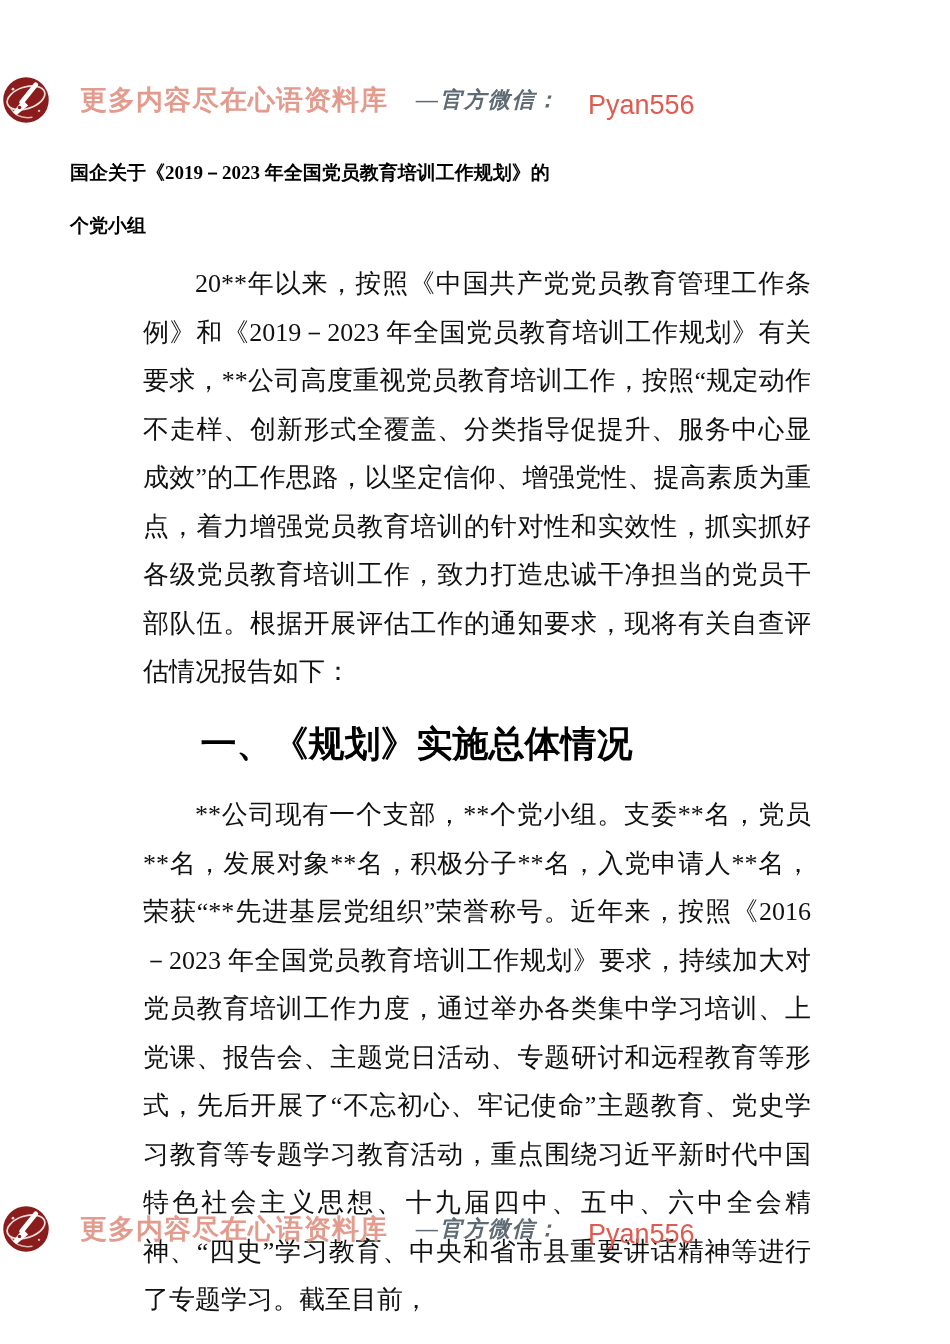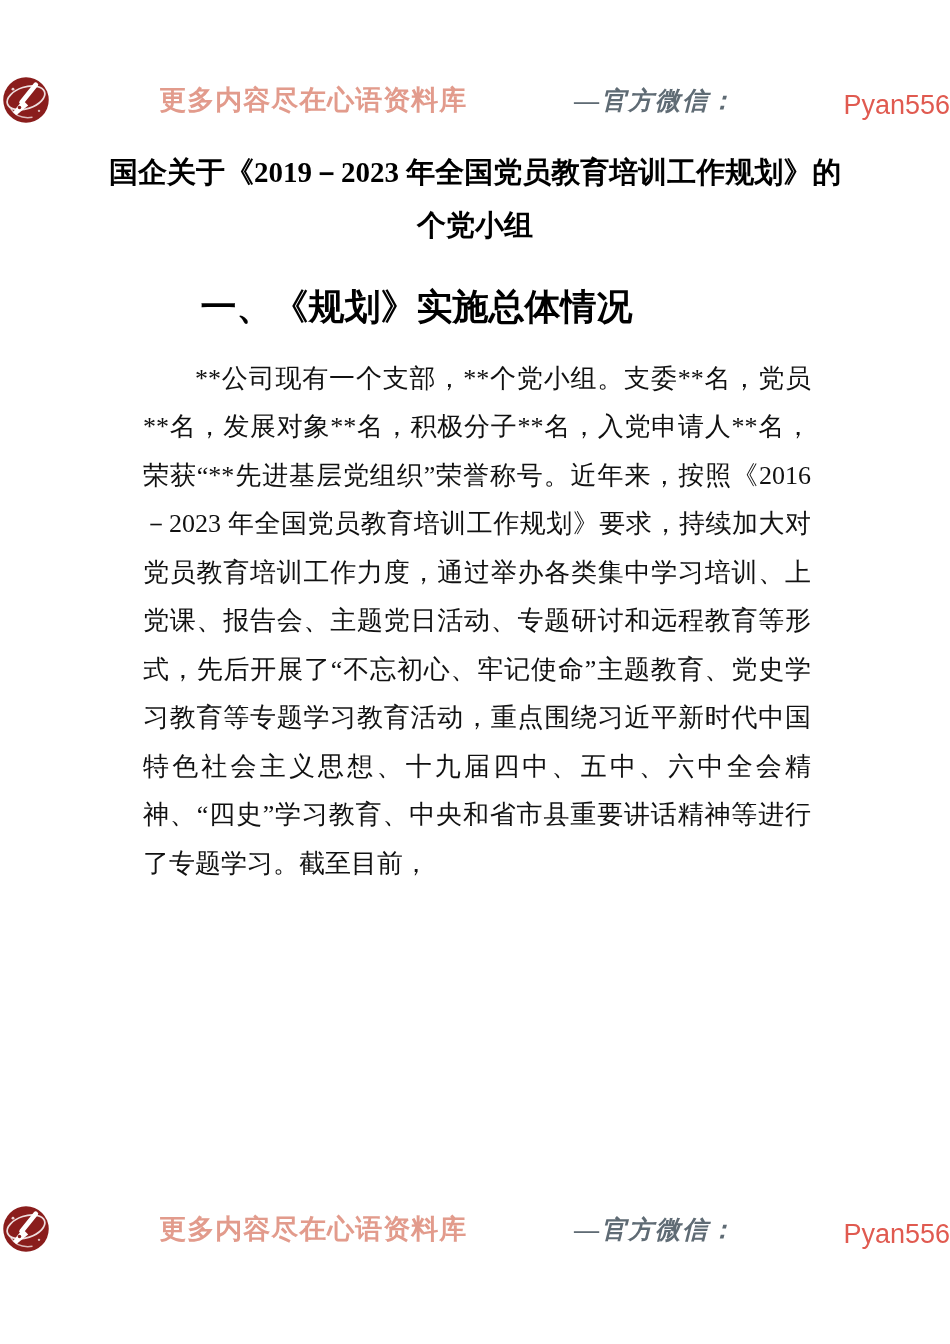--- a/index.html
+++ b/index.html
@@ -14,55 +14,54 @@
     font-family: "Liberation Serif", "DejaVu Serif", serif;
     color: #111111;
   }
 
   
   .watermark {
     position: absolute;
     left: 0; right: 0;
     display: flex;
     align-items: center;
-    justify-content: space-between;
-    gap: 10px;
+    justify-content: flex-start;
+    gap: 28px;
     white-space: nowrap;
   }
   .watermark.top { top: 74px; }
   .watermark.bottom { top: 1203px; }
   .wm-logo { width: 52px; height: 52px; flex: 0 0 auto; }
   .wm-prefix {
     font-size: 27px;
     font-weight: bold;
     color: #e29b8c;
     letter-spacing: 1px;
   }
   .wm-label {
-    font-size: 25px;
+    font-size: 22px;
     font-style: italic;
     font-weight: bold;
     color: #5f6b74;
     letter-spacing: 2px;
   }
   .wm-id {
     font-size: 27px;
     color: #e05a50;
     font-family: "Liberation Sans", "DejaVu Sans", sans-serif;
     margin-top: 10px;
   }
 
   
   .doc-title {
     position: absolute;
     top: 146px;
     left: 70px;
     right: 70px;
-    text-align: center;
-    font-size: 29px;
+    font-size: 19px;
     line-height: 53px;
     font-weight: bold;
     color: #000000;
   }
 
   
   .content {
     position: absolute;
     top: 260px;
     left: 143px;
@@ -106,20 +105,21 @@
       <span class="wm-label">—官方微信：</span>
       <span class="wm-id">Pyan556</span>
   </div>
 
   <div class="doc-title">
     <div>国企关于《2019－2023 年全国党员教育培训工作规划》的</div>
     <div>个党小组</div>
   </div>
 
   <div class="content">
+    <p>20**年以来，按照《中国共产党党员教育管理工作条例》和《2019－2023 年全国党员教育培训工作规划》有关要求，**公司高度重视党员教育培训工作，按照“规定动作不走样、创新形式全覆盖、分类指导促提升、服务中心显成效”的工作思路，以坚定信仰、增强党性、提高素质为重点，着力增强党员教育培训的针对性和实效性，抓实抓好各级党员教育培训工作，致力打造忠诚干净担当的党员干部队伍。根据开展评估工作的通知要求，现将有关自查评估情况报告如下：</p>
     <div class="section-heading">一、《规划》实施总体情况</div>
     <p>**公司现有一个支部，**个党小组。支委**名，党员**名，发展对象**名，积极分子**名，入党申请人**名，荣获“**先进基层党组织”荣誉称号。近年来，按照《2016－2023 年全国党员教育培训工作规划》要求，持续加大对党员教育培训工作力度，通过举办各类集中学习培训、上党课、报告会、主题党日活动、专题研讨和远程教育等形式，先后开展了“不忘初心、牢记使命”主题教育、党史学习教育等专题学习教育活动，重点围绕习近平新时代中国特色社会主义思想、十九届四中、五中、六中全会精神、“四史”学习教育、中央和省市县重要讲话精神等进行了专题学习。截至目前，</p>
   </div>
 
   <div class="watermark bottom">
     <svg class="wm-logo" viewBox="0 0 48 48" aria-hidden="true">
       <circle cx="24" cy="24" r="21" fill="#8a1d1c"></circle>
       <ellipse cx="24" cy="22" rx="18" ry="10" fill="none" stroke="#ffffff" stroke-width="1.6" opacity="0.85" transform="rotate(-18 24 22)"></ellipse>
       <path d="M33 10 L20 26" stroke="#ffffff" stroke-width="4.5" stroke-linecap="round"></path>
       <path d="M21 24 L26 29 L15 38 L12 35 Z" fill="#ffffff"></path>

